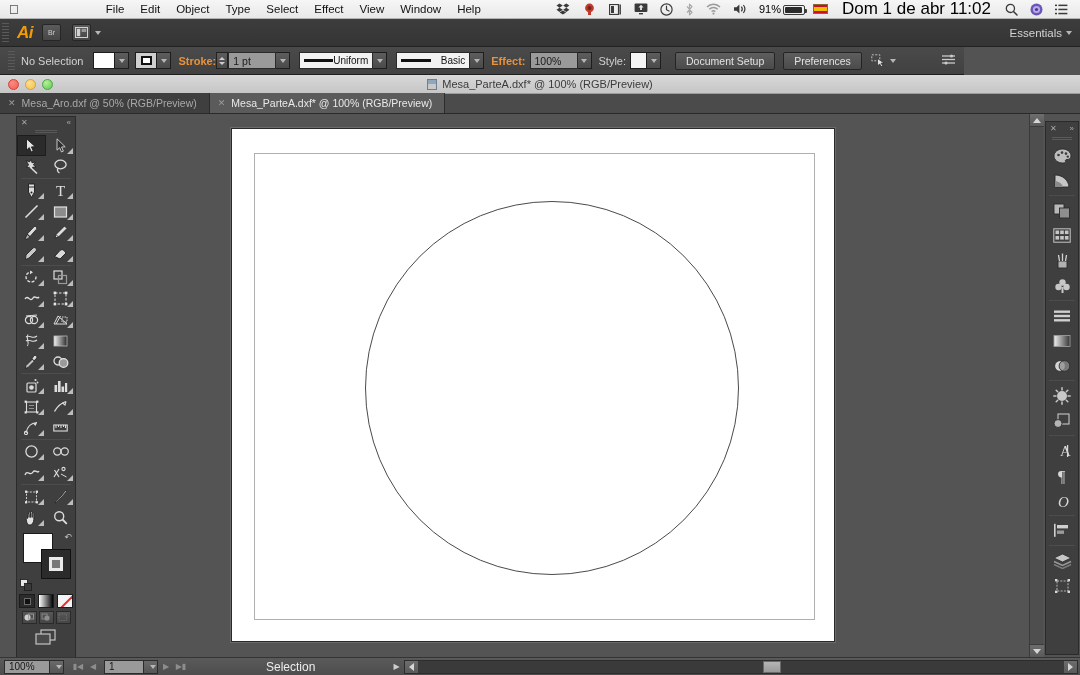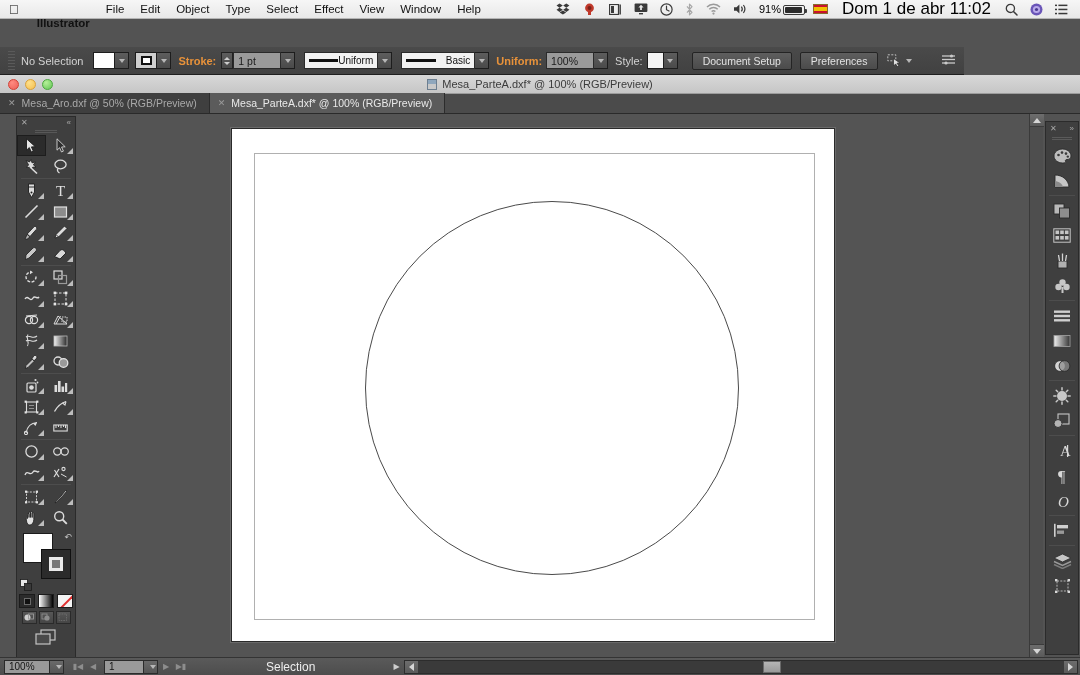--- a/index.html
+++ b/index.html
@@ -343,20 +343,39 @@
               <rect x="0" y="4.7" width="2" height="1.5"></rect>
               <rect x="3.4" y="4.7" width="9" height="1.5"></rect>
               <rect x="0" y="8.8" width="2" height="1.5"></rect>
               <rect x="3.4" y="8.8" width="9" height="1.5"></rect>
             </g>
           </svg>
       </div>
     </div>
   </div>
 
+  <div class="appbar">
+    <div class="grip"></div>
+    <div class="ai-logo">Ai</div>
+    <div class="sqbtn mr">Br</div>
+    <div style="display:flex;align-items:center;" class="ml8">
+      <div class="sqbtn">
+        <svg width="13" height="11" viewBox="0 0 13 11">
+            <rect x="0.5" y="0.5" width="12" height="10" fill="none" stroke="#d2d2d2"></rect>
+            <rect x="1.8" y="1.8" width="3.4" height="7.4" fill="#d2d2d2"></rect>
+            <rect x="6.6" y="1.8" width="4.6" height="3.2" fill="#9a9a9a"></rect>
+          </svg>
+      </div>
+      <div class="caret"></div>
+    </div>
+    <div class="ws">
+      <div class="ws-label">Essentials</div>
+      <div class="caret"></div>
+    </div>
+  </div>
 
   <div class="ctrlbar">
     <div class="grip" style="margin-right:6px;"></div>
     <div class="cb-label">No Selection</div>
 
     <div class="swatch-group">
       <div class="sw-box"></div>
       <div class="dd">
           <span class="caret"></span>
         </div>
@@ -364,21 +383,21 @@
     <div class="swatch-group" style="margin-left:6px;">
       <div class="sw-box stroke">
           <i></i>
         </div>
       <div class="dd">
           <span class="caret"></span>
         </div>
     </div>
 
     <div class="cb-orange gap">Stroke:</div>
-    <div style="display:flex;align-items:center;margin-left:5px;">
+    <div style="display:flex;align-items:center;">
       <div class="stepper">
           <span class="u"></span>
           <span class="d"></span>
         </div>
       <div class="field w48">1 pt</div>
       <div class="dd">
           <span class="caret"></span>
         </div>
     </div>
 
@@ -395,21 +414,21 @@
     <div style="display:flex;align-items:center;margin-left:9px;">
       <div class="profile">
         <span class="ln"></span>
         <span>Basic</span>
       </div>
       <div class="dd">
           <span class="caret"></span>
         </div>
     </div>
 
-    <div class="cb-orange gap">Uniform:</div>
+    <div class="cb-orange gap">Effect:</div>
     <div style="display:flex;align-items:center;margin-left:4px;">
       <div class="field w48">100%</div>
       <div class="dd">
           <span class="caret"></span>
         </div>
     </div>
 
     <div class="cb-label gap">Style:</div>
     <div style="display:flex;align-items:center;margin-left:4px;">
       <div class="tinysw"></div>

